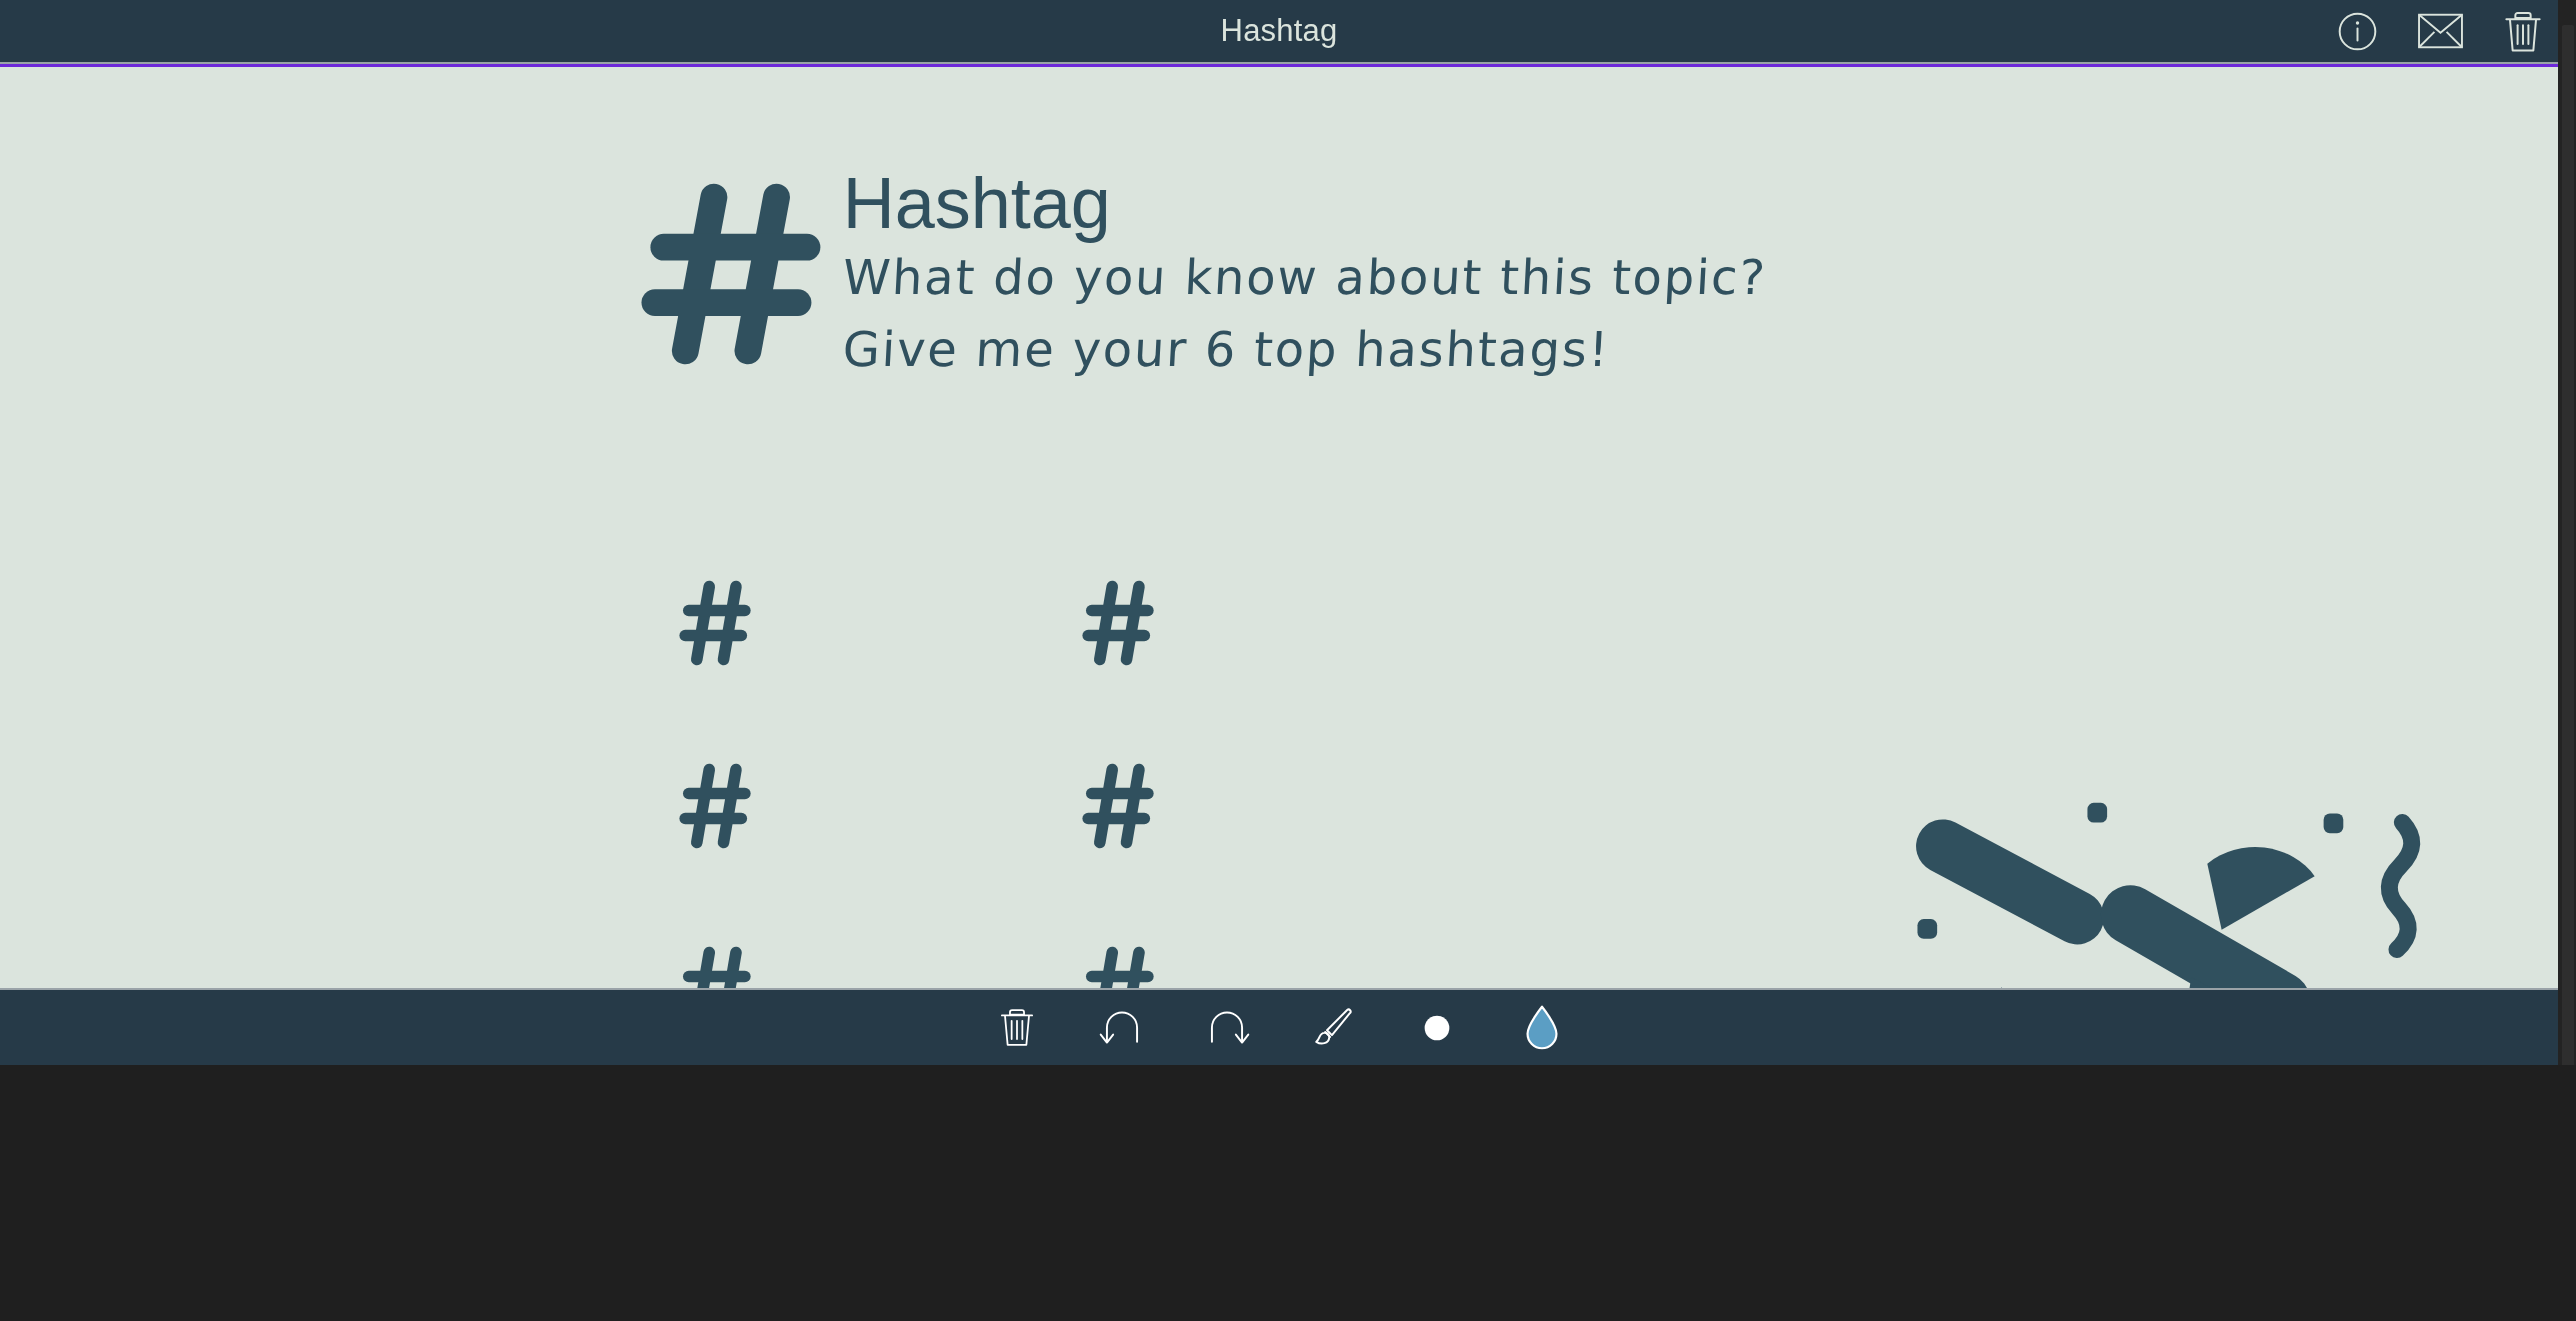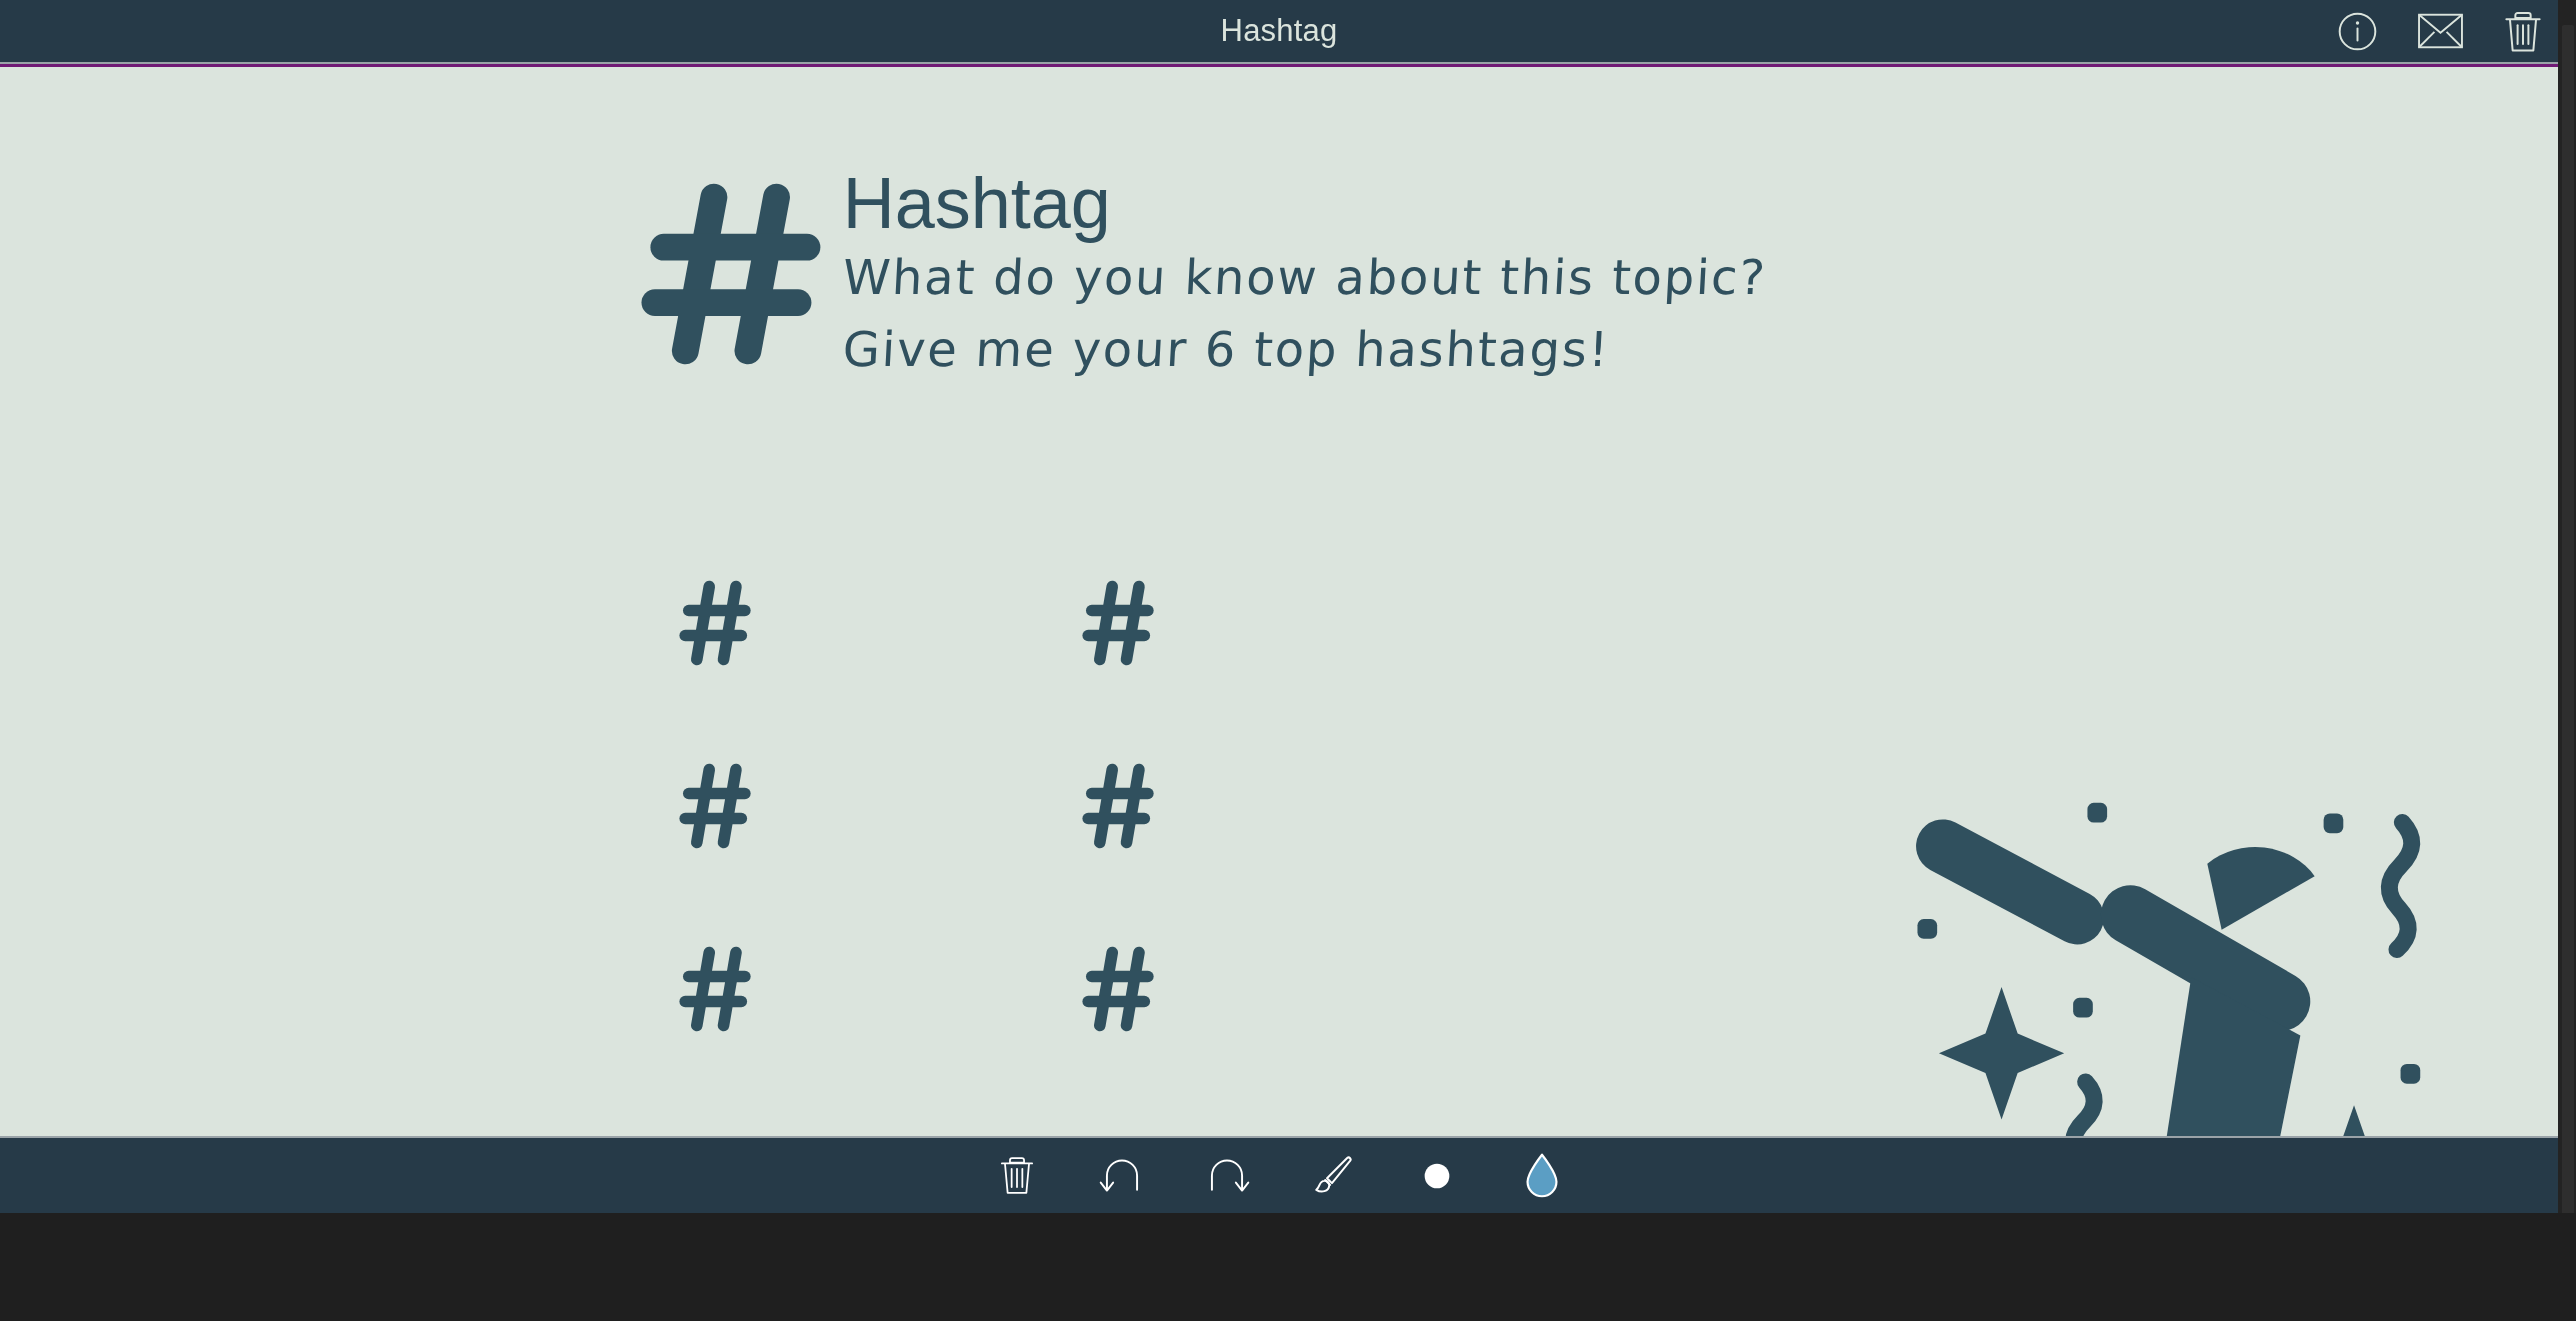--- a/index.html
+++ b/index.html
@@ -7,23 +7,23 @@
     margin: 0;
     padding: 0;
     background: #1f1f1f;
   }
   body {
     font-family: "Liberation Sans", sans-serif;
   }
   #app {
     position: relative;
     width: 2576px;
-    height: 1213px;
+    height: 1065px;
     overflow: hidden;
-    background: #701a75;
+    background: #6d28d9;
   }
 
   
   #topbar {
     position: absolute;
     left: 0; top: 0;
     width: 2558px;
     height: 64px;
     background: #263a48;
     border-bottom: 2.7px solid #9aa3a8;

